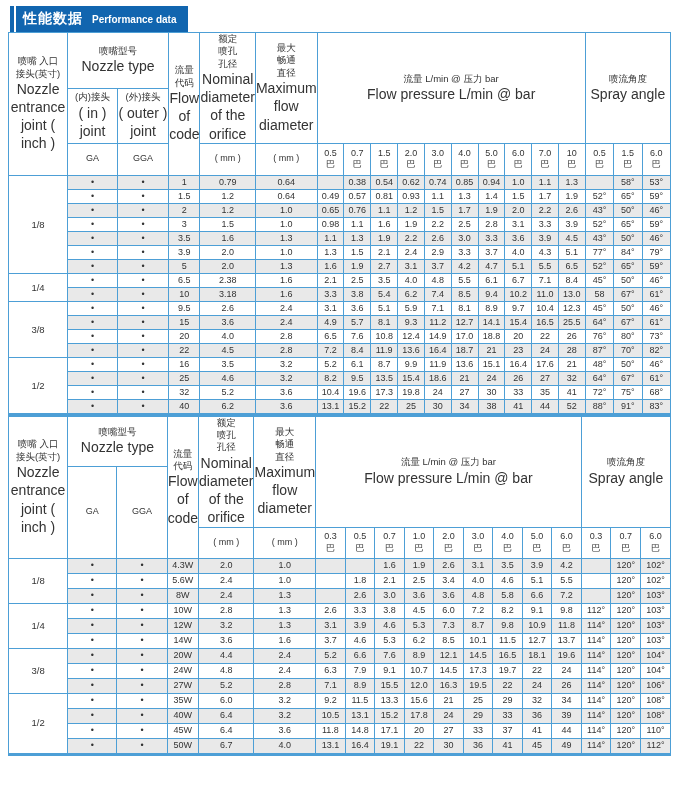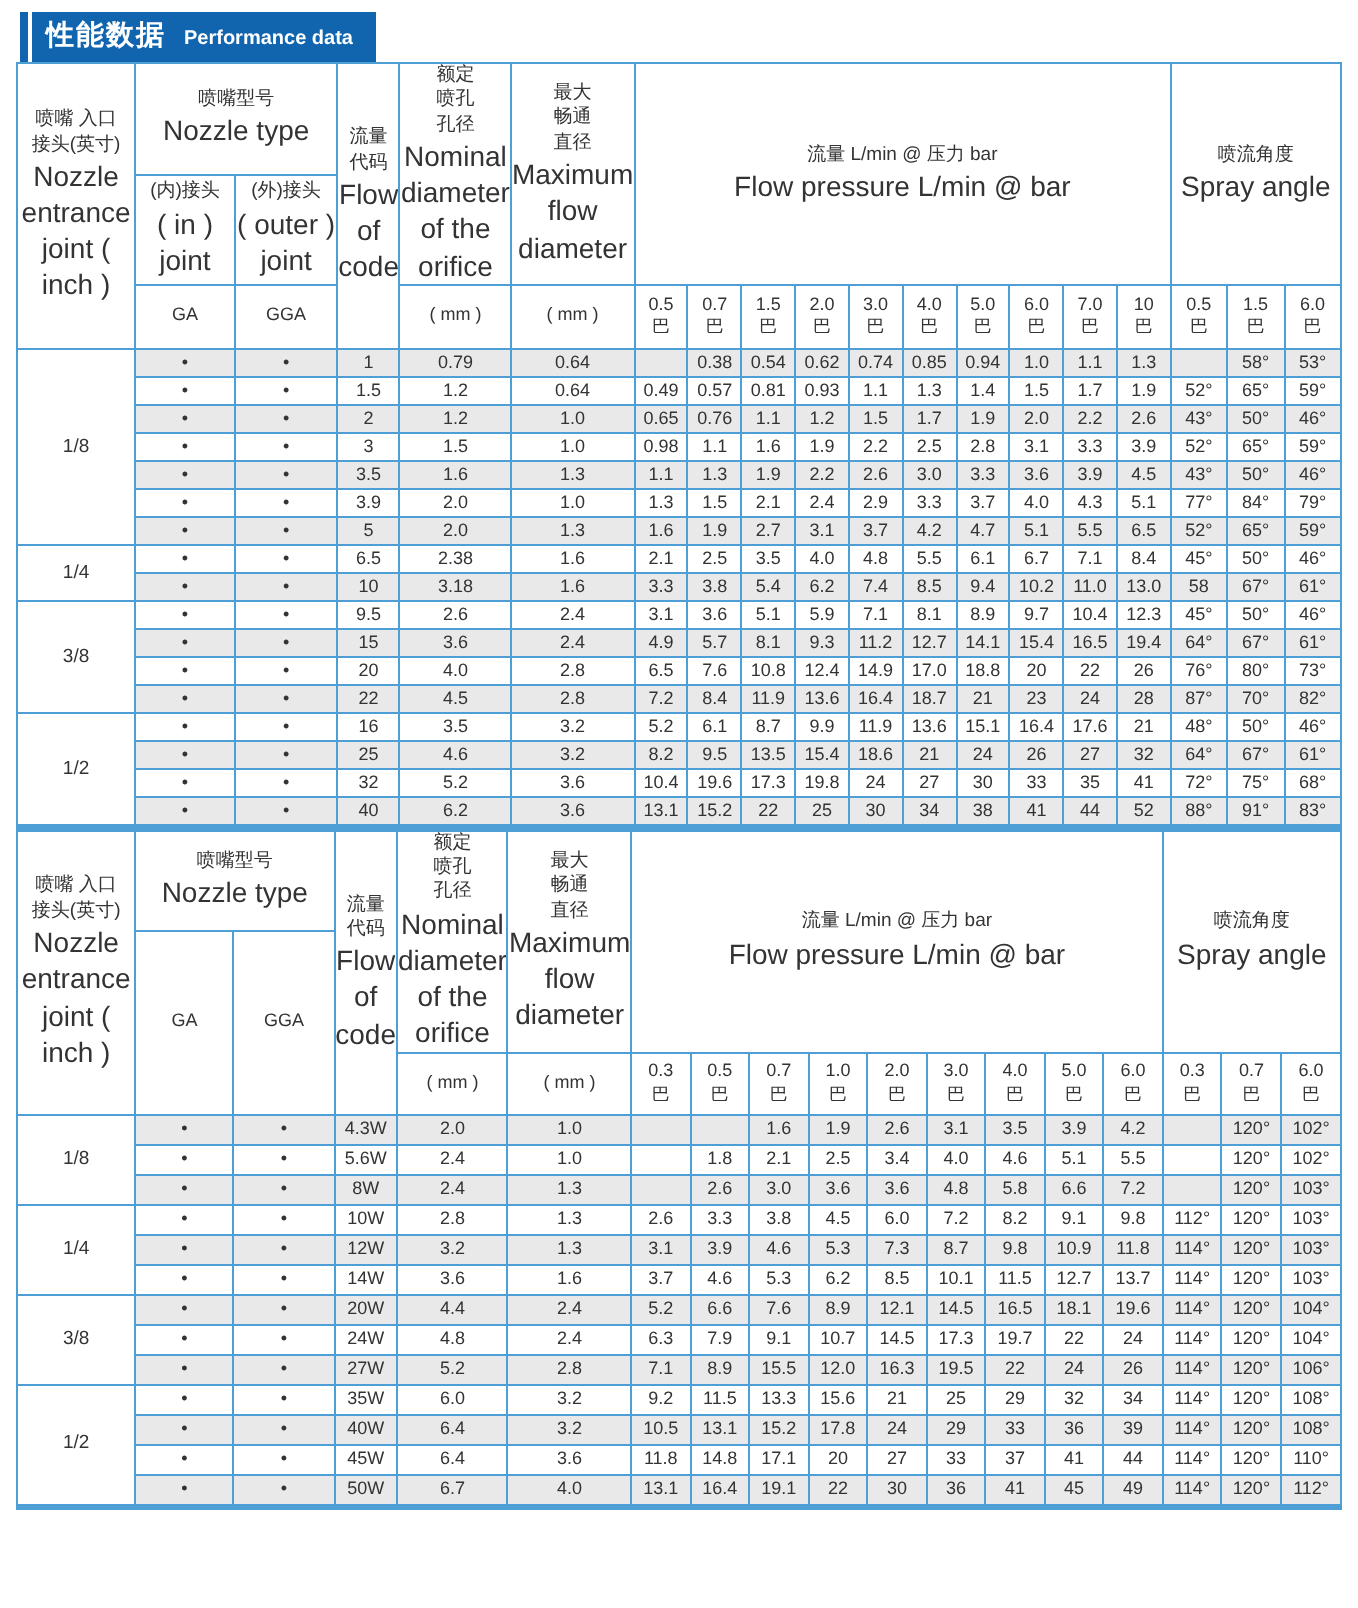--- a/index.html
+++ b/index.html
@@ -385,21 +385,21 @@
             <td>2.4</td>
             <td>4.9</td>
             <td>5.7</td>
             <td>8.1</td>
             <td>9.3</td>
             <td>11.2</td>
             <td>12.7</td>
             <td>14.1</td>
             <td>15.4</td>
             <td>16.5</td>
-            <td>19.4</td>
+            <td>25.5</td>
             <td>64°</td>
             <td>67°</td>
             <td>61°</td>
           </tr>
           <tr>
             <td class="bullet">•</td>
             <td class="bullet">•</td>
             <td>20</td>
             <td>4.0</td>
             <td>2.8</td>

